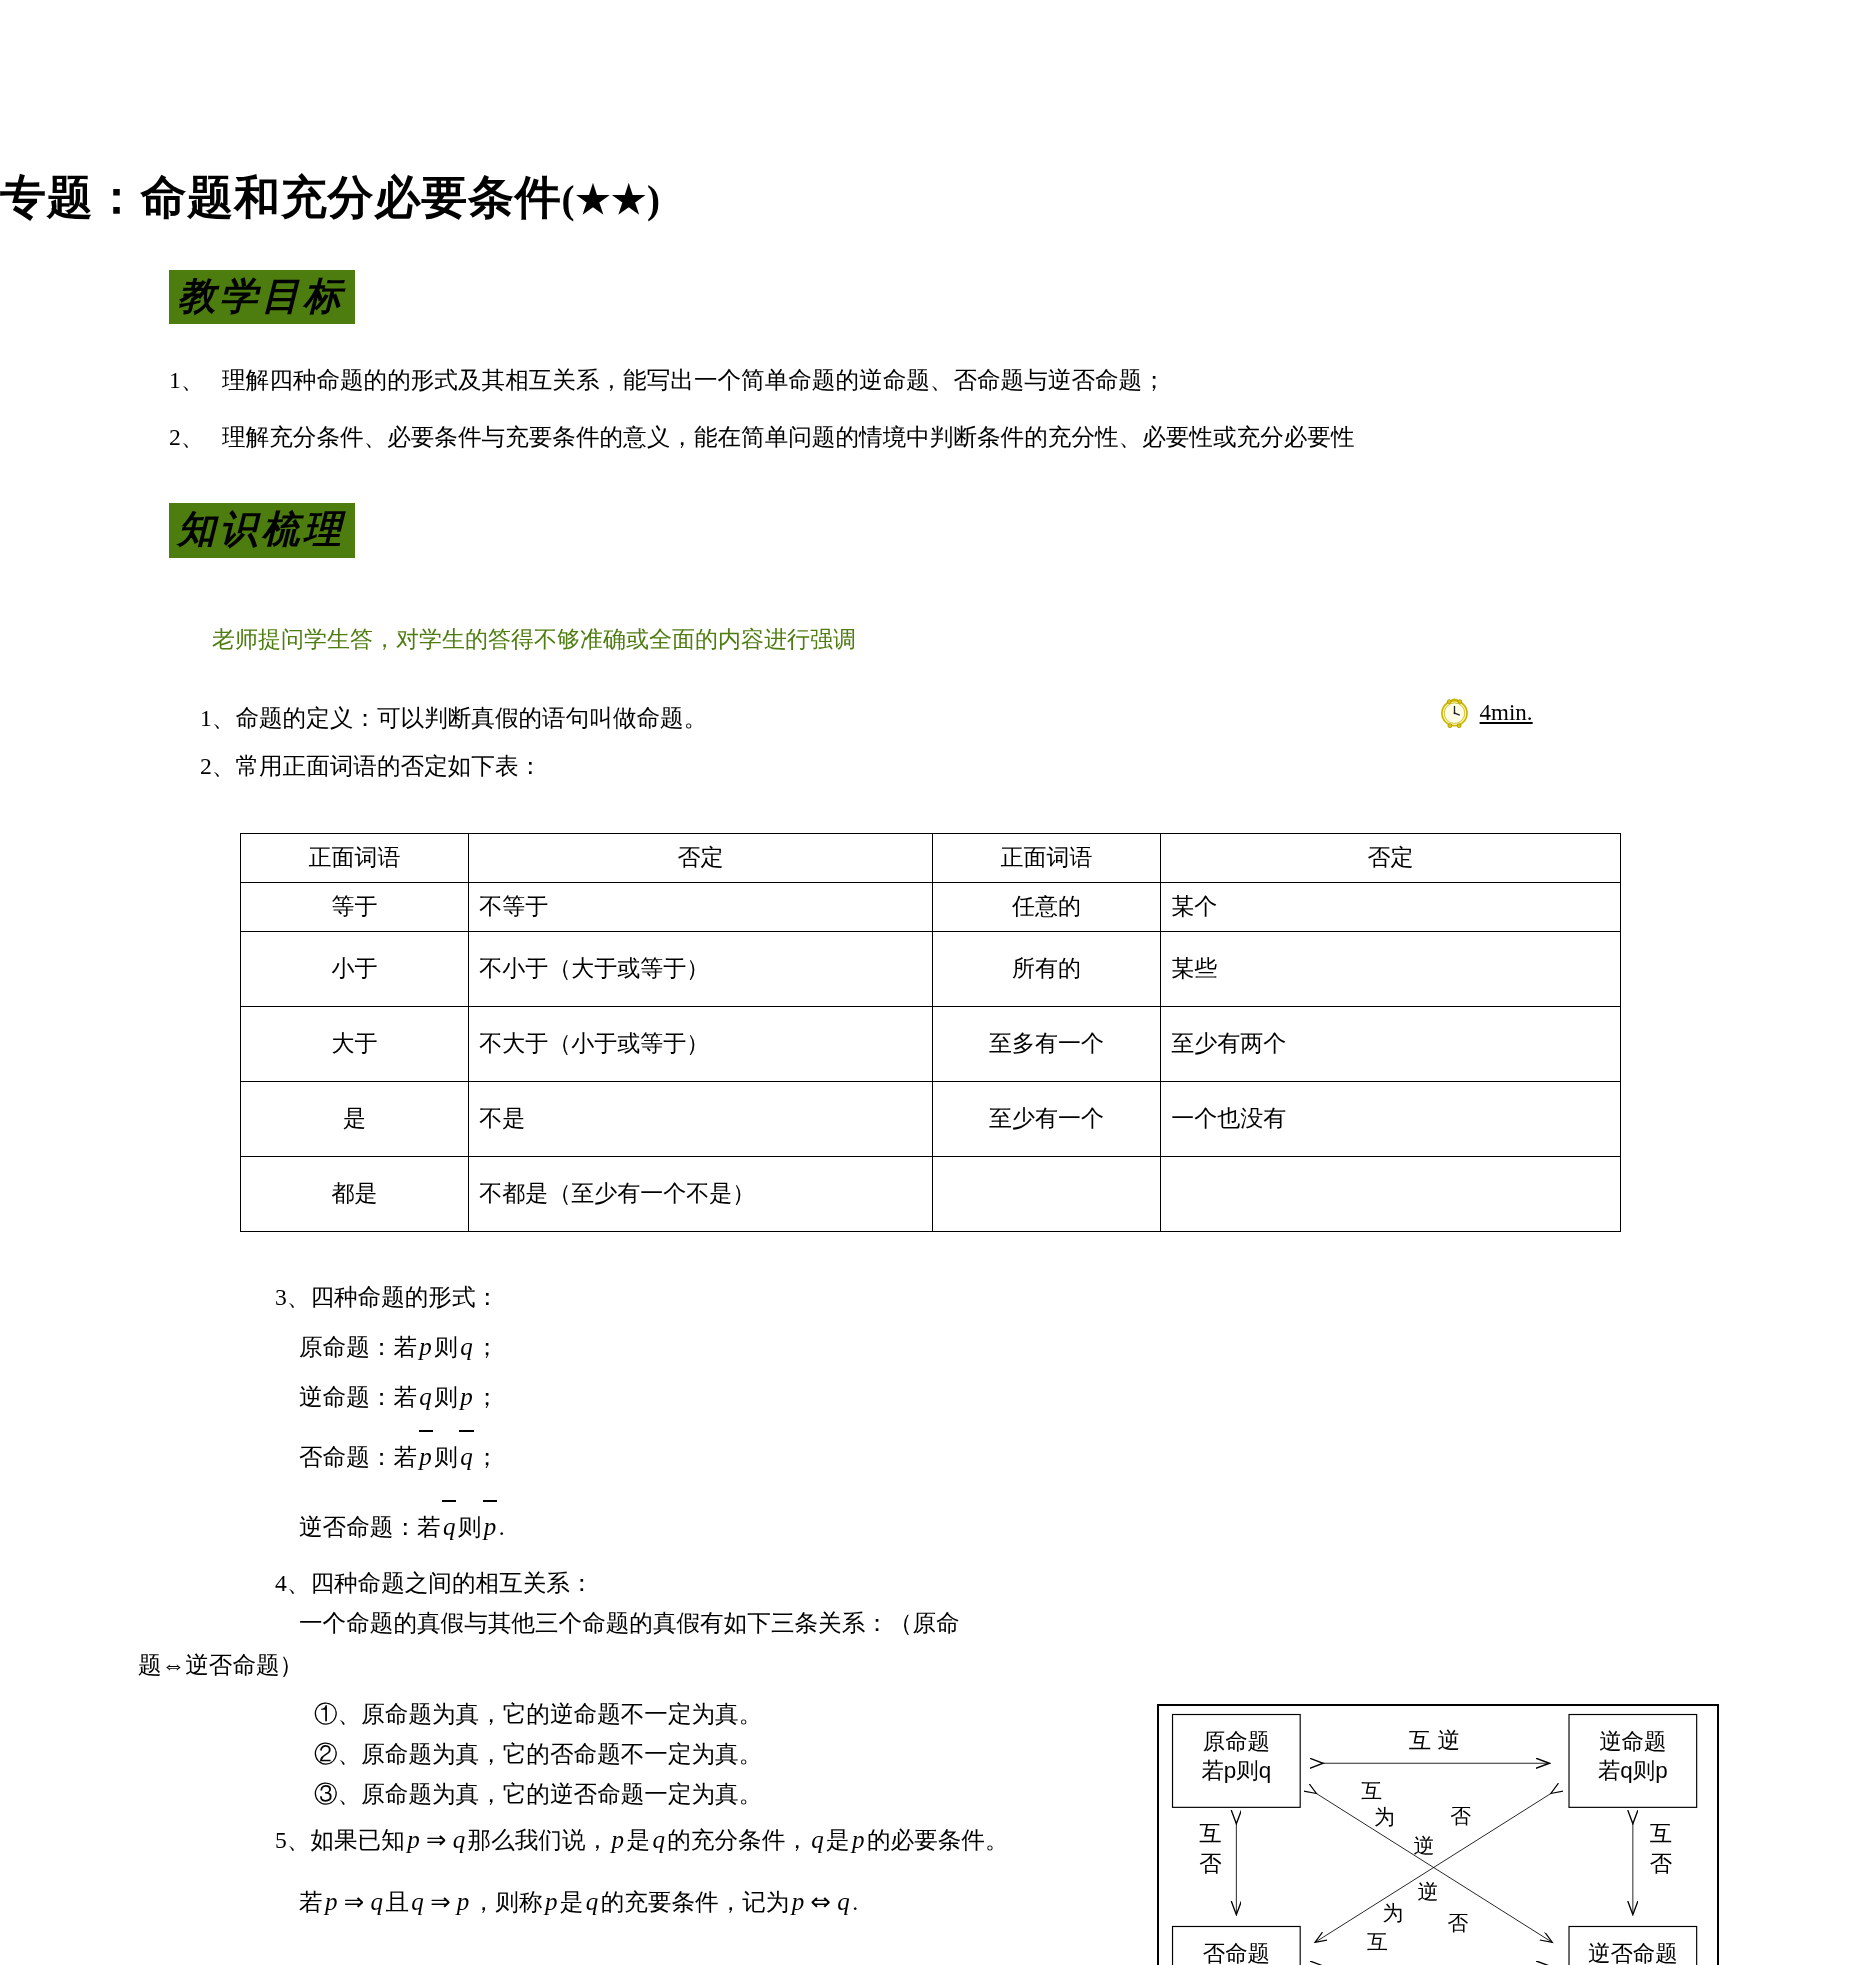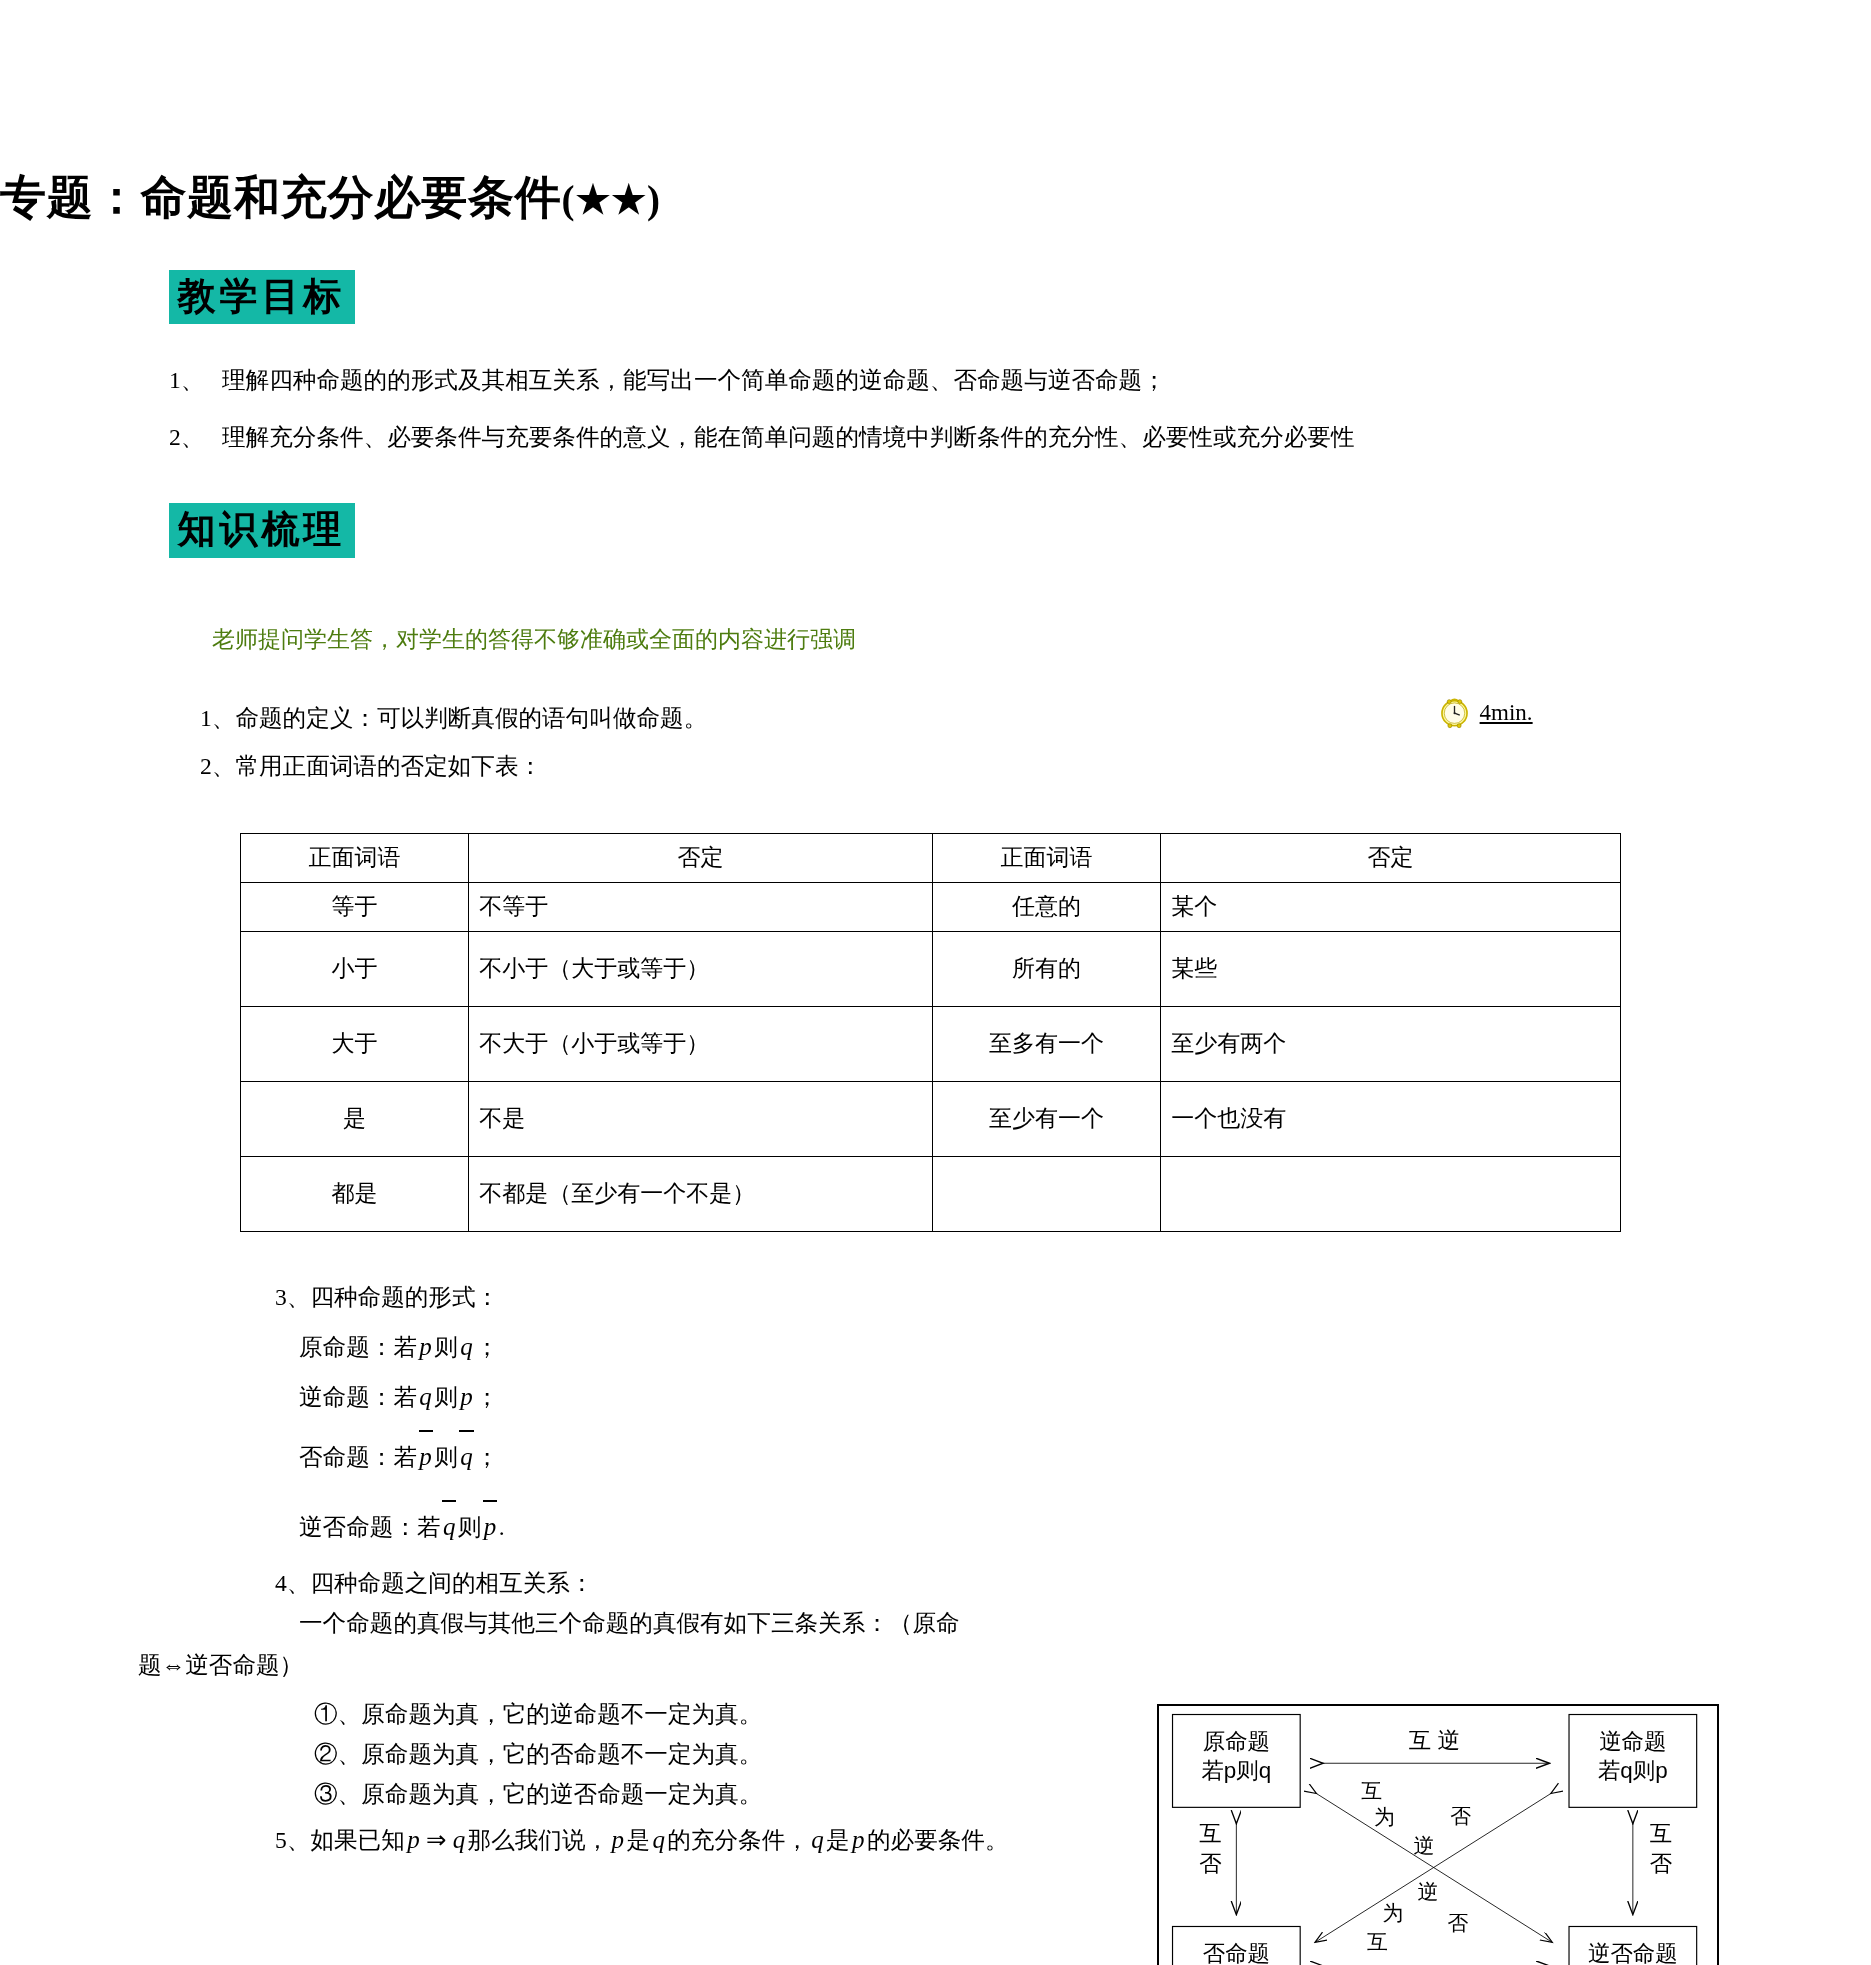--- a/index.html
+++ b/index.html
@@ -29,26 +29,27 @@
     margin: 0;
     padding-top: 173px;
     line-height: 1.1;
     font-family: "Liberation Serif", "DejaVu Serif", serif;
   }
   .doc-title .stars { font-size: 39px; }
 
   
   .section-head {
     display: inline-block;
-    background: #14b8a6;
+    background: #4d7c0f;
     font-size: 38px;
     font-weight: bold;
     letter-spacing: 3.9px;
     padding: 7px 10.2px 7.9px 8.6px;
     line-height: 1.05;
+    font-style: italic;
   }
   .sec-head-row { margin-left: 169px; position: relative; }
 
   
   .obj-list { margin: 0; padding: 0; list-style: none; }
   .obj-item {
     display: flex;
     font-size: 23.6px;
     line-height: 1.55;
     margin-left: 169px;
@@ -262,20 +263,23 @@
   <div class="body-line" style="margin-left:138px; margin-top:4px;">题⇔逆否命题）</div>
 
   <div class="body-line" style="margin-left:314px; margin-top:11.8px;">①、原命题为真，它的逆命题不一定为真。</div>
   <div class="body-line" style="margin-left:314px; margin-top:2.4px;">②、原命题为真，它的否命题不一定为真。</div>
   <div class="body-line" style="margin-left:314px; margin-top:2.4px;">③、原命题为真，它的逆否命题一定为真。</div>
 
   <div class="body-line indent-2" style="margin-top:6.3px;">
     <span>5、如果已知</span><span class="mi">p</span><span class="op">⇒</span><span class="mi">q</span><span>那么我们说，</span><span class="mi">p</span><span>是</span><span class="mi">q</span><span>的充分条件，</span><span class="mi">q</span><span>是</span><span class="mi">p</span><span>的必要条件。</span>
   </div>
 
+  <div class="body-line indent-3" style="margin-top:22px;">
+    <span>若</span><span class="mi">p</span><span class="op">⇒</span><span class="mi">q</span><span>且</span><span class="mi">q</span><span class="op">⇒</span><span class="mi">p</span><span>，则称</span><span class="mi">p</span><span>是</span><span class="mi">q</span><span>的充要条件，记为</span><span class="mi">p</span><span class="op">⇔</span><span class="mi">q</span><span>.</span>
+  </div>
 
   <div class="diagram">
     <svg viewBox="0 0 1430 835" width="557" height="323">
 
       <rect x="30" y="22" width="330" height="240" fill="none" stroke="#000" stroke-width="3"></rect>
       <rect x="1055" y="22" width="330" height="240" fill="none" stroke="#000" stroke-width="3"></rect>
       <rect x="30" y="570" width="330" height="240" fill="none" stroke="#000" stroke-width="3"></rect>
       <rect x="1055" y="570" width="330" height="240" fill="none" stroke="#000" stroke-width="3"></rect>
 
       <text x="195" y="110" font-family="'Liberation Sans','DejaVu Sans',sans-serif" font-size="58" text-anchor="middle">原命题</text>

